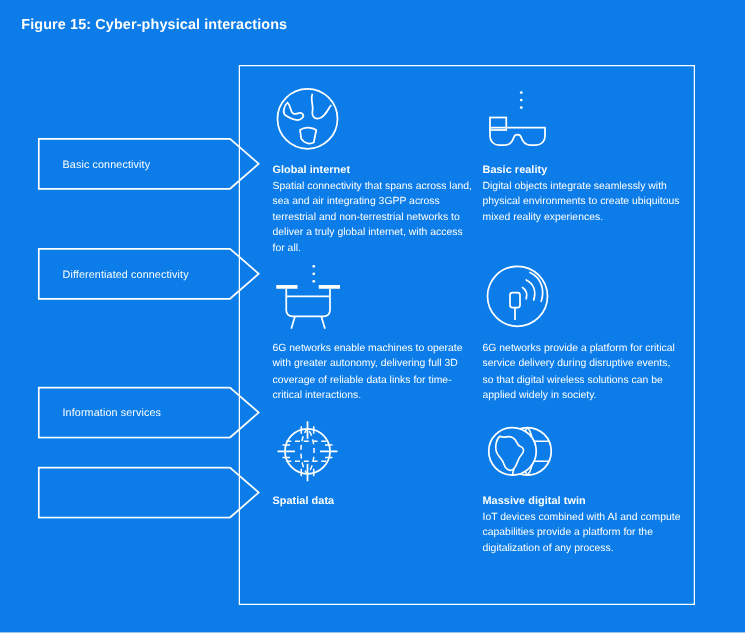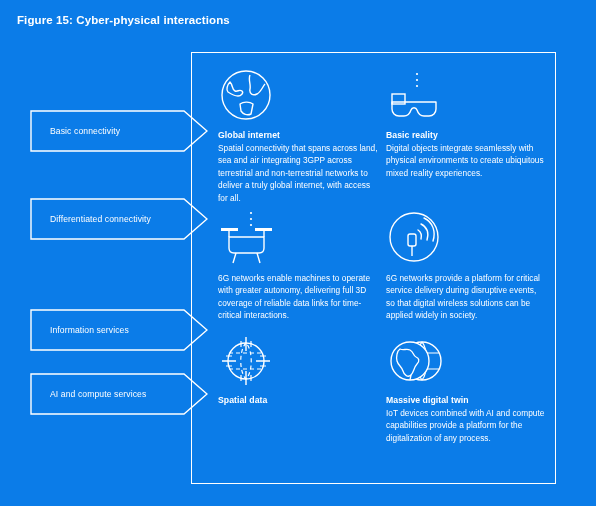--- a/index.html
+++ b/index.html
@@ -124,21 +124,20 @@
     <svg width="178" height="42" viewBox="0 0 178 42" fill="none">
       <path d="M1 1 H154 L177 21 L154 41 H1 Z" stroke="#ffffff" stroke-width="1.4" fill="none"></path>
     </svg>
     <div class="arrow-label">Information services</div>
   </div>
 
   <div class="arrow arrow-3">
     <svg width="178" height="42" viewBox="0 0 178 42" fill="none">
       <path d="M1 1 H154 L177 21 L154 41 H1 Z" stroke="#ffffff" stroke-width="1.4" fill="none"></path>
     </svg>
-    <div class="arrow-label">AI and compute services</div>
   </div>
 
   <div class="cell col-left row-0">
     <div class="cell-icon">
       <svg width="58" height="56" viewBox="0 0 58 56" fill="none">
         <circle cx="28" cy="27" r="24" stroke="#ffffff" stroke-width="1.4" fill="none"></circle>
         <path d="M12 14 C15 17 14 22 17 23 C20 24 21 21 24 23 C26 25 23 28 20 28 C17 28 13 26 10 24 C8 22 9 17 12 14 Z" stroke="#ffffff" stroke-width="1.4" fill="none" stroke-linejoin="round"></path>
         <path d="M32 7 C30 12 33 16 32 21 C31 26 35 28 39 26 C43 24 45 18 47 16" stroke="#ffffff" stroke-width="1.4" fill="none" stroke-linejoin="round"></path>
         <path d="M22 36 C26 33 32 34 35 36 L33 46 C29 48 25 46 23 43 Z" stroke="#ffffff" stroke-width="1.4" fill="none" stroke-linejoin="round"></path>
       </svg>

